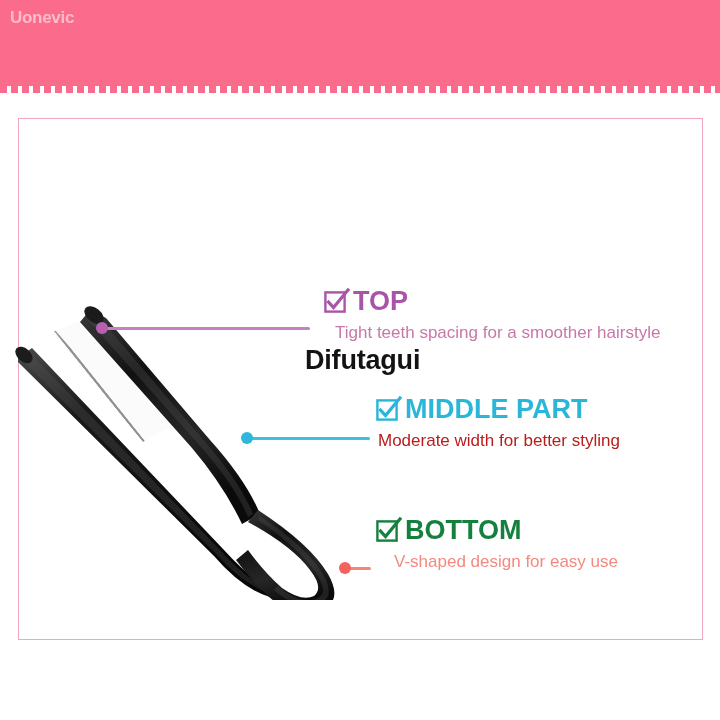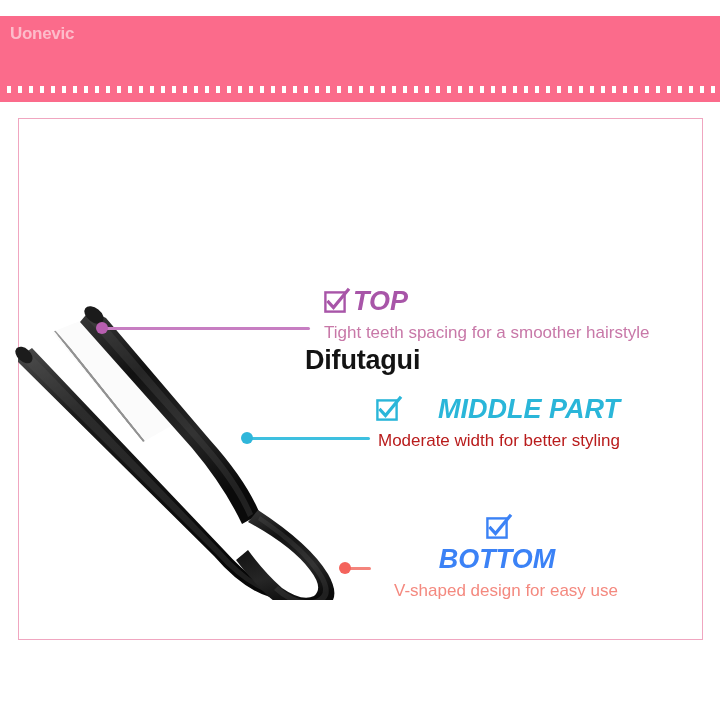--- a/index.html
+++ b/index.html
@@ -12,21 +12,21 @@
     height: 720px;
     position: relative;
     overflow: hidden;
     font-family: "Liberation Sans", sans-serif;
     -webkit-font-smoothing: antialiased;
   }
 
   
   #header-banner {
     position: absolute;
-    left: 0; top: 16px;
+    left: 0; top: 0;
     width: 720px;
     height: 86px;
     background: #fb6b8b;
     overflow: visible;
   }
   #header-scallop {
     position: absolute;
     left: 0;
     top: 86px;
     width: 720px;
@@ -83,47 +83,46 @@
   
   .callout { position: absolute; }
   .callout-heading {
     display: flex;
     align-items: center;
     gap: 7px;
     font-size: 27px;
     font-weight: 700;
     line-height: 1;
     white-space: nowrap;
-    font-style: italic;
   }
   .callout-desc {
     font-size: 17px;
     font-weight: 400;
     line-height: 1.1;
     white-space: nowrap;
     margin-top: 9px;
   }
   .check-box {
     width: 22px;
     height: 22px;
     position: relative;
     flex: 0 0 auto;
   }
   .check-box svg { display: block; overflow: visible; }
 
   #callout-top            { left: 324px; top: 288px; }
   #callout-top .callout-heading { color: #a855a8; }
-  #callout-top .callout-desc    { color: #c878a8; margin-left: 0; }
+  #callout-top .callout-desc    { color: #c878a8; margin-left: 11px; }
 
   #callout-middle         { left: 376px; top: 396px; }
-  #callout-middle .callout-heading { color: #2ab6d9; justify-content: space-between; }
+  #callout-middle .callout-heading { color: #2ab6d9; }
   #callout-middle .callout-desc    { color: #b91c1c; margin-left: 2px; }
 
   #callout-bottom         { left: 376px; top: 517px; }
-  #callout-bottom .callout-heading { color: #3b82f6; flex-direction: column; }
+  #callout-bottom .callout-heading { color: #15803d; }
   #callout-bottom .callout-desc    { color: #f4897f; margin-left: 18px; }
 
   
   .leader { position: absolute; height: 3px; border-radius: 2px; }
   .anchor-dot {
     position: absolute;
     width: 12px; height: 12px;
     border-radius: 50%;
   }
   #leader-top        { left: 104px; top: 327px; width: 206px; background: #c77ec2; }

